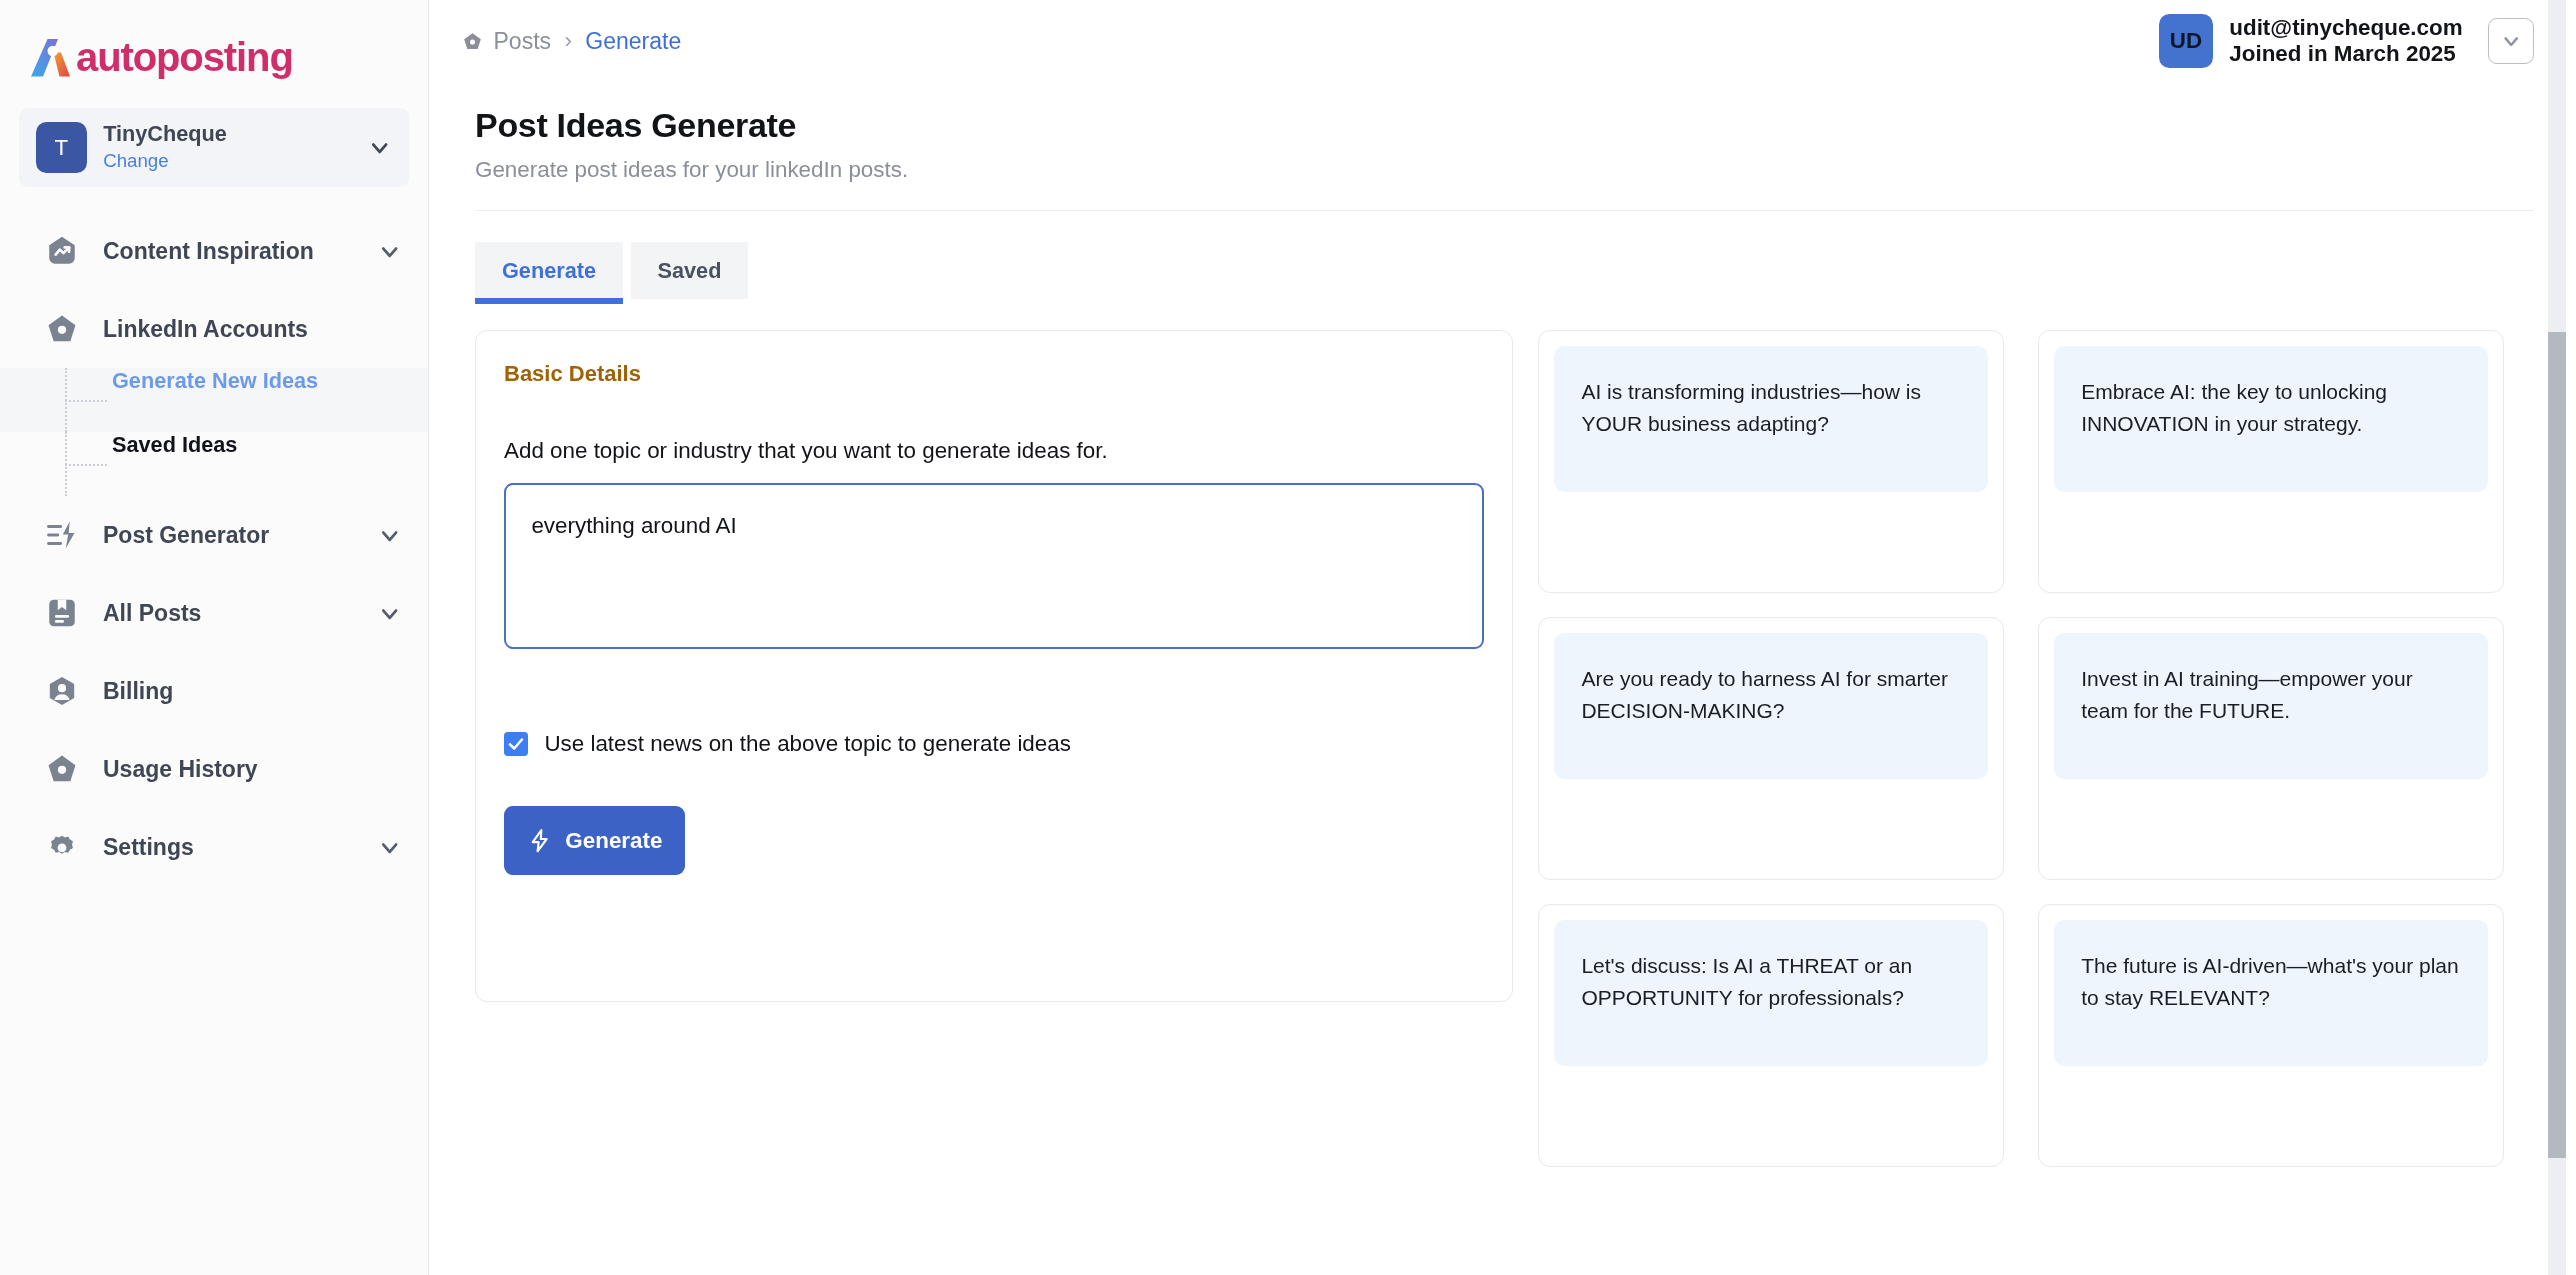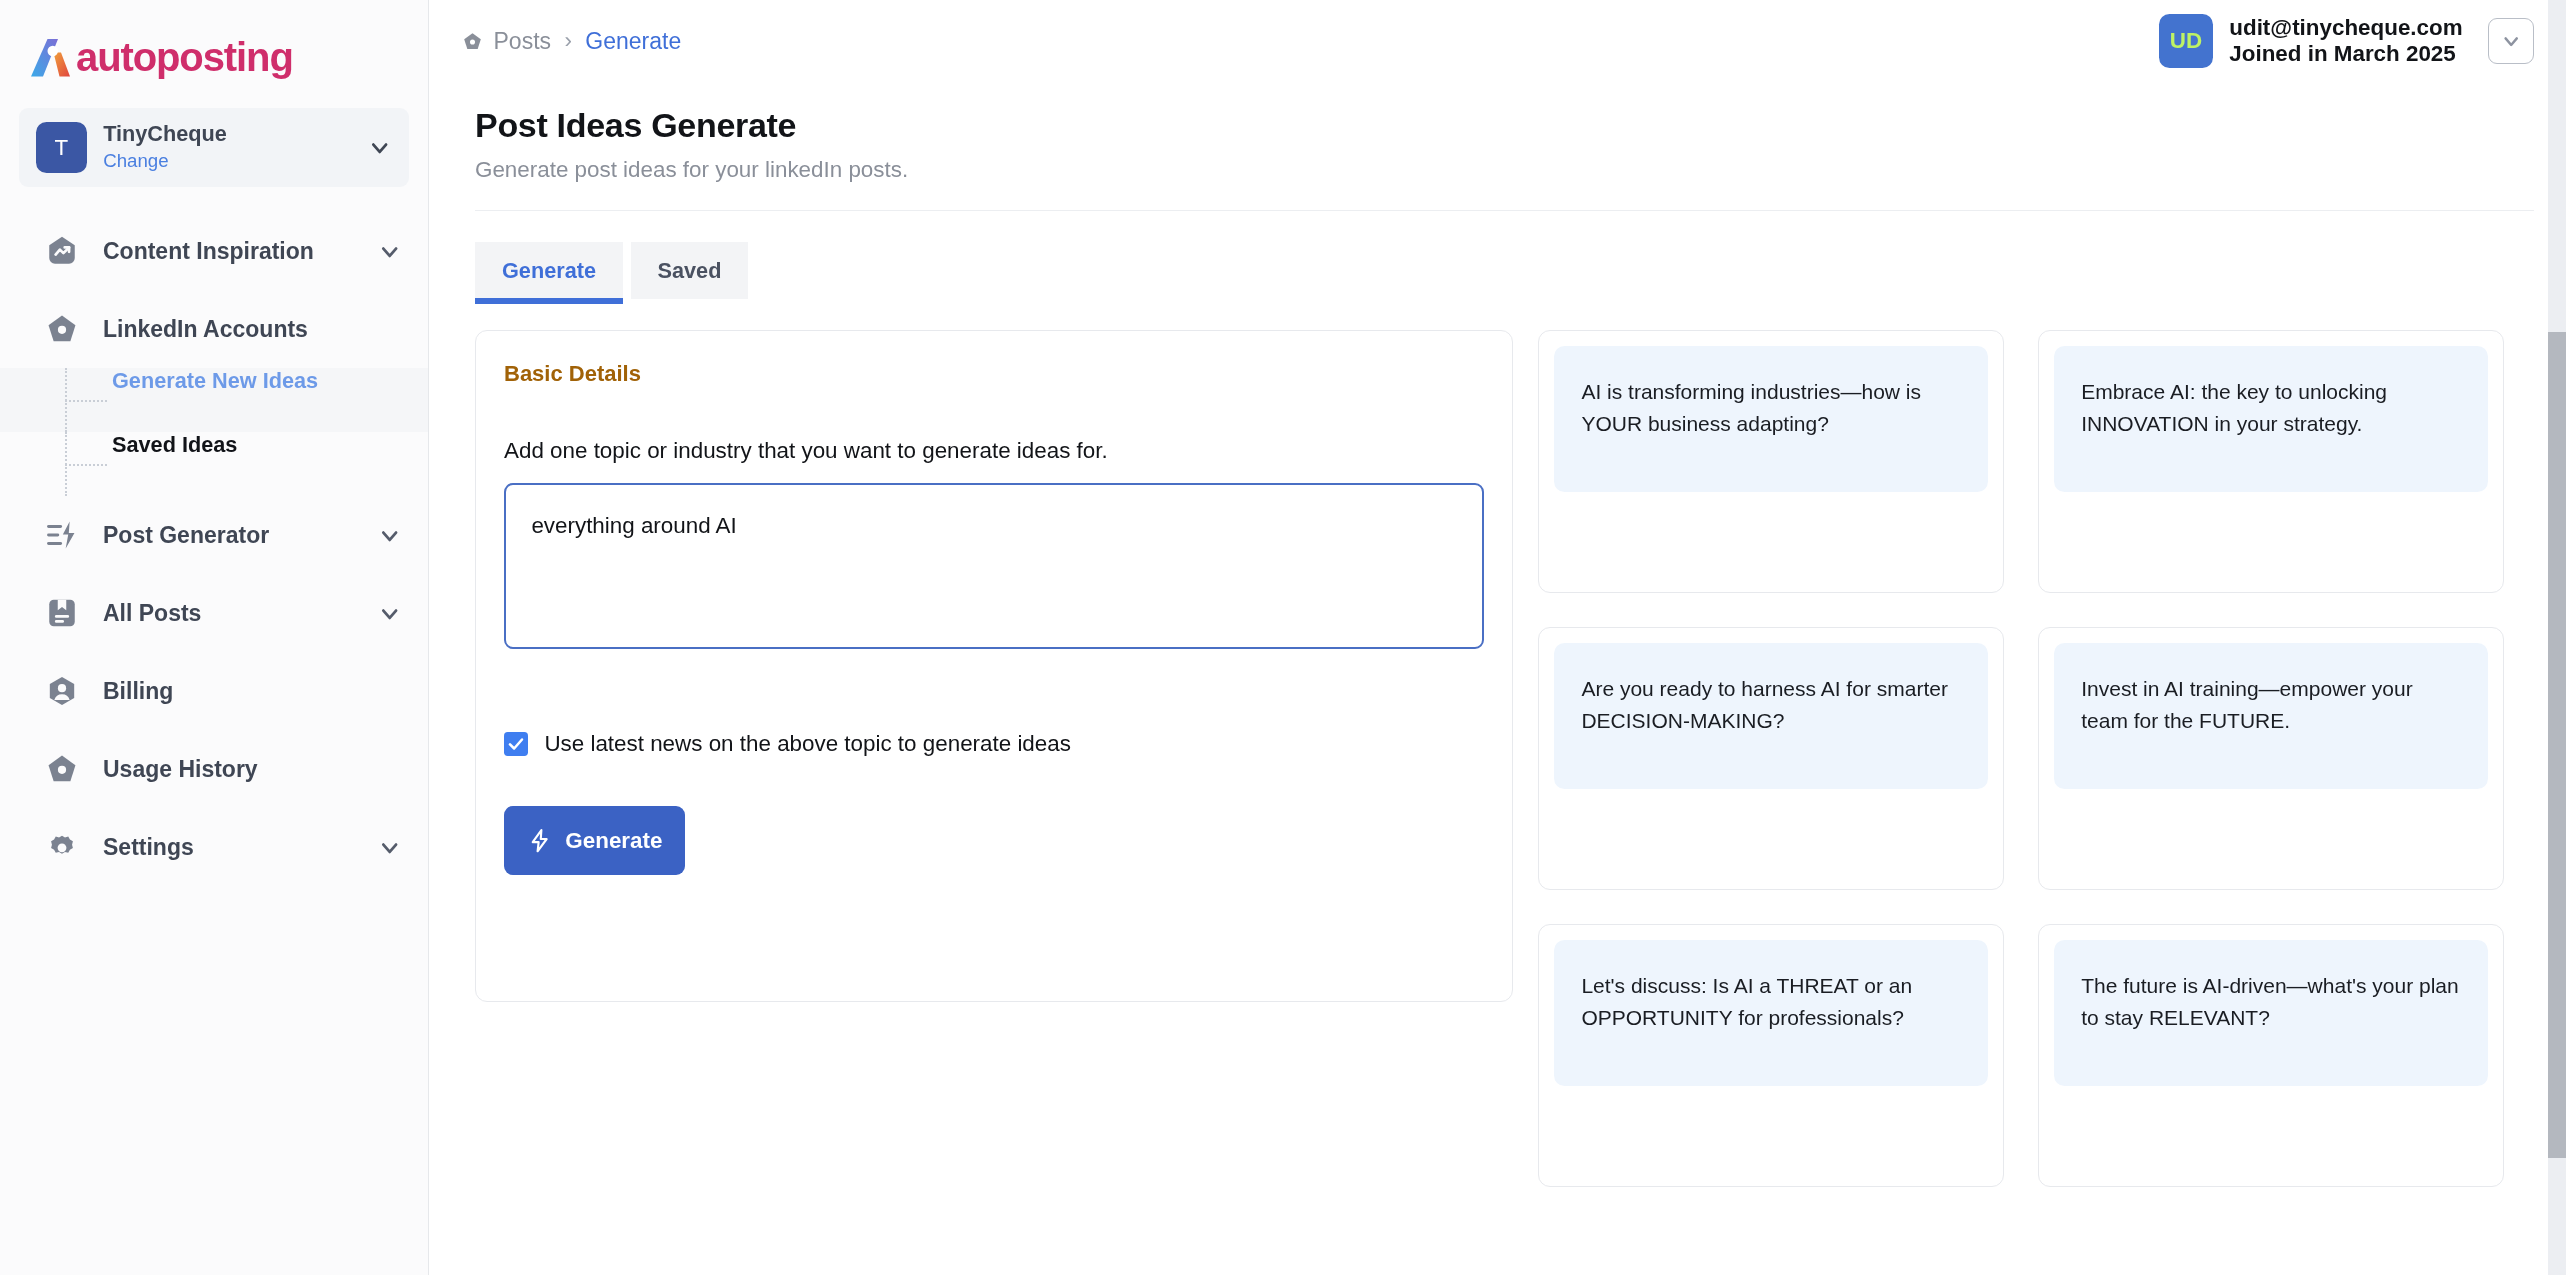--- a/index.html
+++ b/index.html
@@ -102,21 +102,21 @@
   }
   .crumb { display: flex; align-items: center; }
   .crumb-ico { width: 21px; height: 21px; color: #8a8f99; flex: 0 0 21px; }
   .crumb-home { font-size: 23px; color: #8a8f99; margin-left: 10.5px; }
   .crumb-sep { font-size: 22.4px; color: #9aa0ab; margin: 0 13.4px; }
   .crumb-cur { font-size: 23px; color: #3f6fd8; }
 
   .user-box { display: flex; align-items: center; }
   .user-avatar {
     width: 54px; height: 54px; flex: 0 0 54px;
-    background: #4373cf; border-radius: 10.5px; color: #bef264;
+    background: #4373cf; border-radius: 10.5px; color: #0f172a;
     font-size: 22.4px; font-weight: 600;
     display: flex; align-items: center; justify-content: center;
   }
   .user-meta { margin-left: 16.4px; }
   .user-email { font-size: 22.4px; font-weight: 700; color: #121418; line-height: 1.18; white-space: nowrap;}
   .user-joined { font-size: 22.4px; font-weight: 700; color: #121418; line-height: 1.18; white-space: nowrap;}
   .user-chev-btn {
     margin-left: 25.4px; width: 46px; height: 46px;
     border: 1.5px solid #b9bec7; border-radius: 9px;
     display: flex; align-items: center; justify-content: center;
@@ -176,21 +176,21 @@
     display: flex; align-items: center; justify-content: center;
     gap: 13.4px; cursor: pointer;
   }
   .gen-btn svg { width: 25.4px; height: 25.4px; color: #fff; }
   .gen-btn span { font-size: 22.4px; font-weight: 700; color: #fff; }
 
   
   .ideas {
     flex: 1 1 auto;
     display: grid; grid-template-columns: 1fr 1fr;
-    gap: 34px 34px;
+    gap: 24px 34px;
     padding-right: 72px;
   }
   .idea-card {
     background: #fff; border: 1.5px solid #e7e9ed; border-radius: 12px;
     height: 263px; padding: 15px;
   }
   .idea-inner {
     background: #eef5fd; border-radius: 10.5px;
     height: 146px; padding: 30px 27px;
   }

